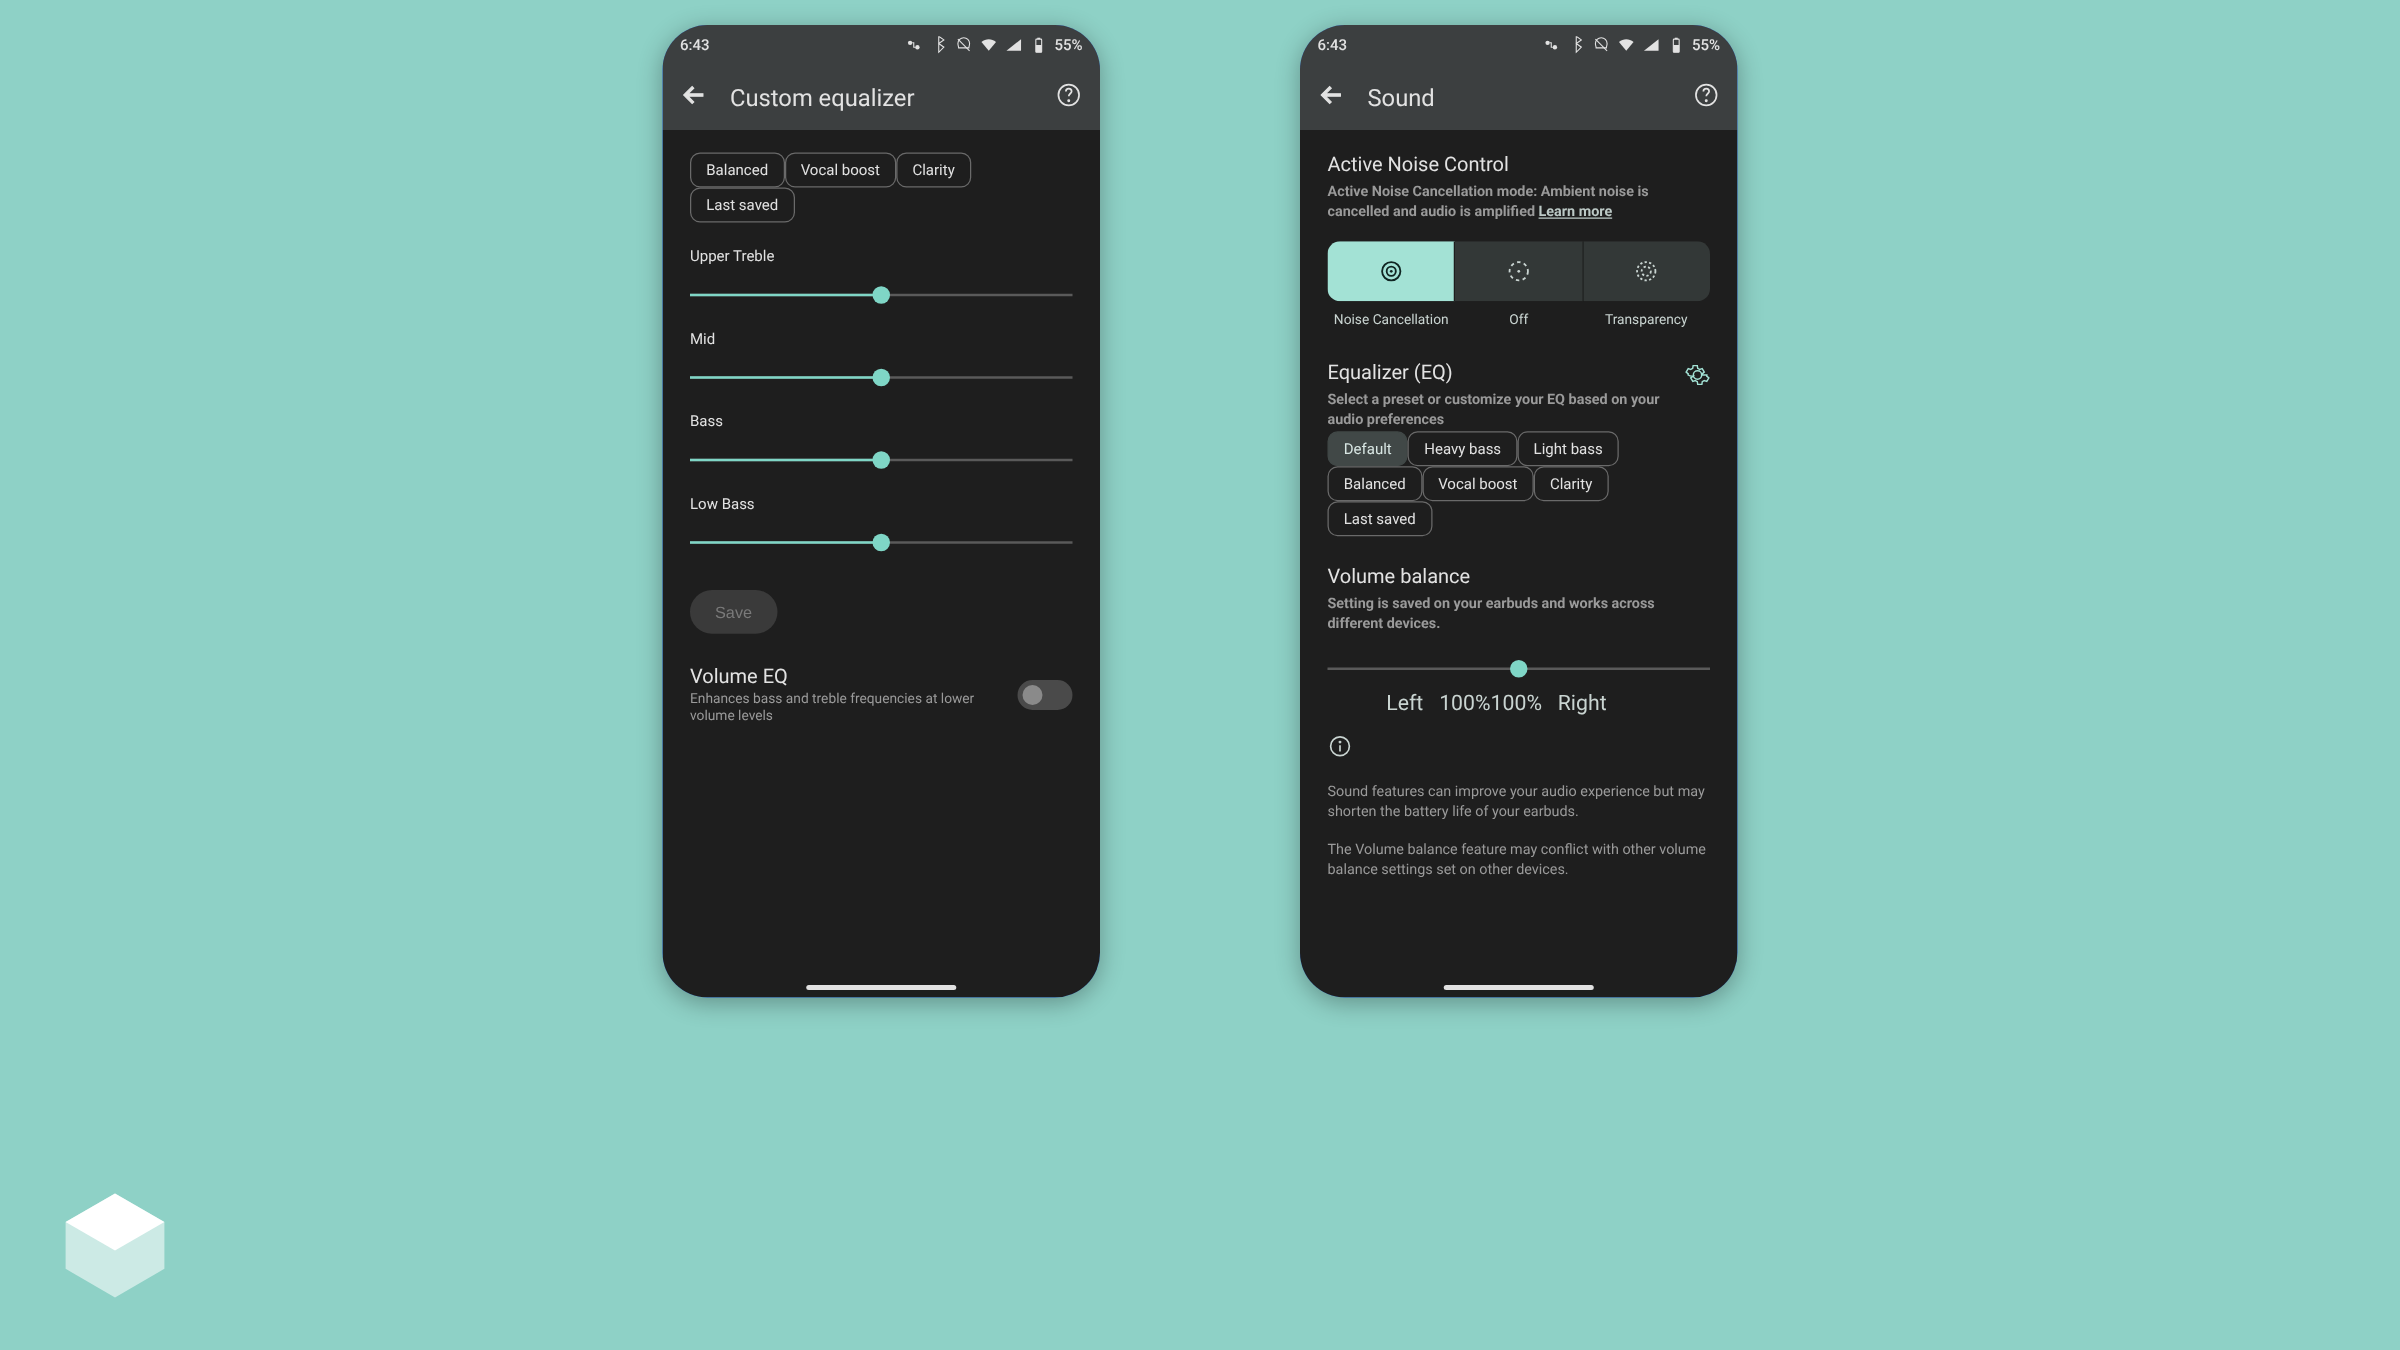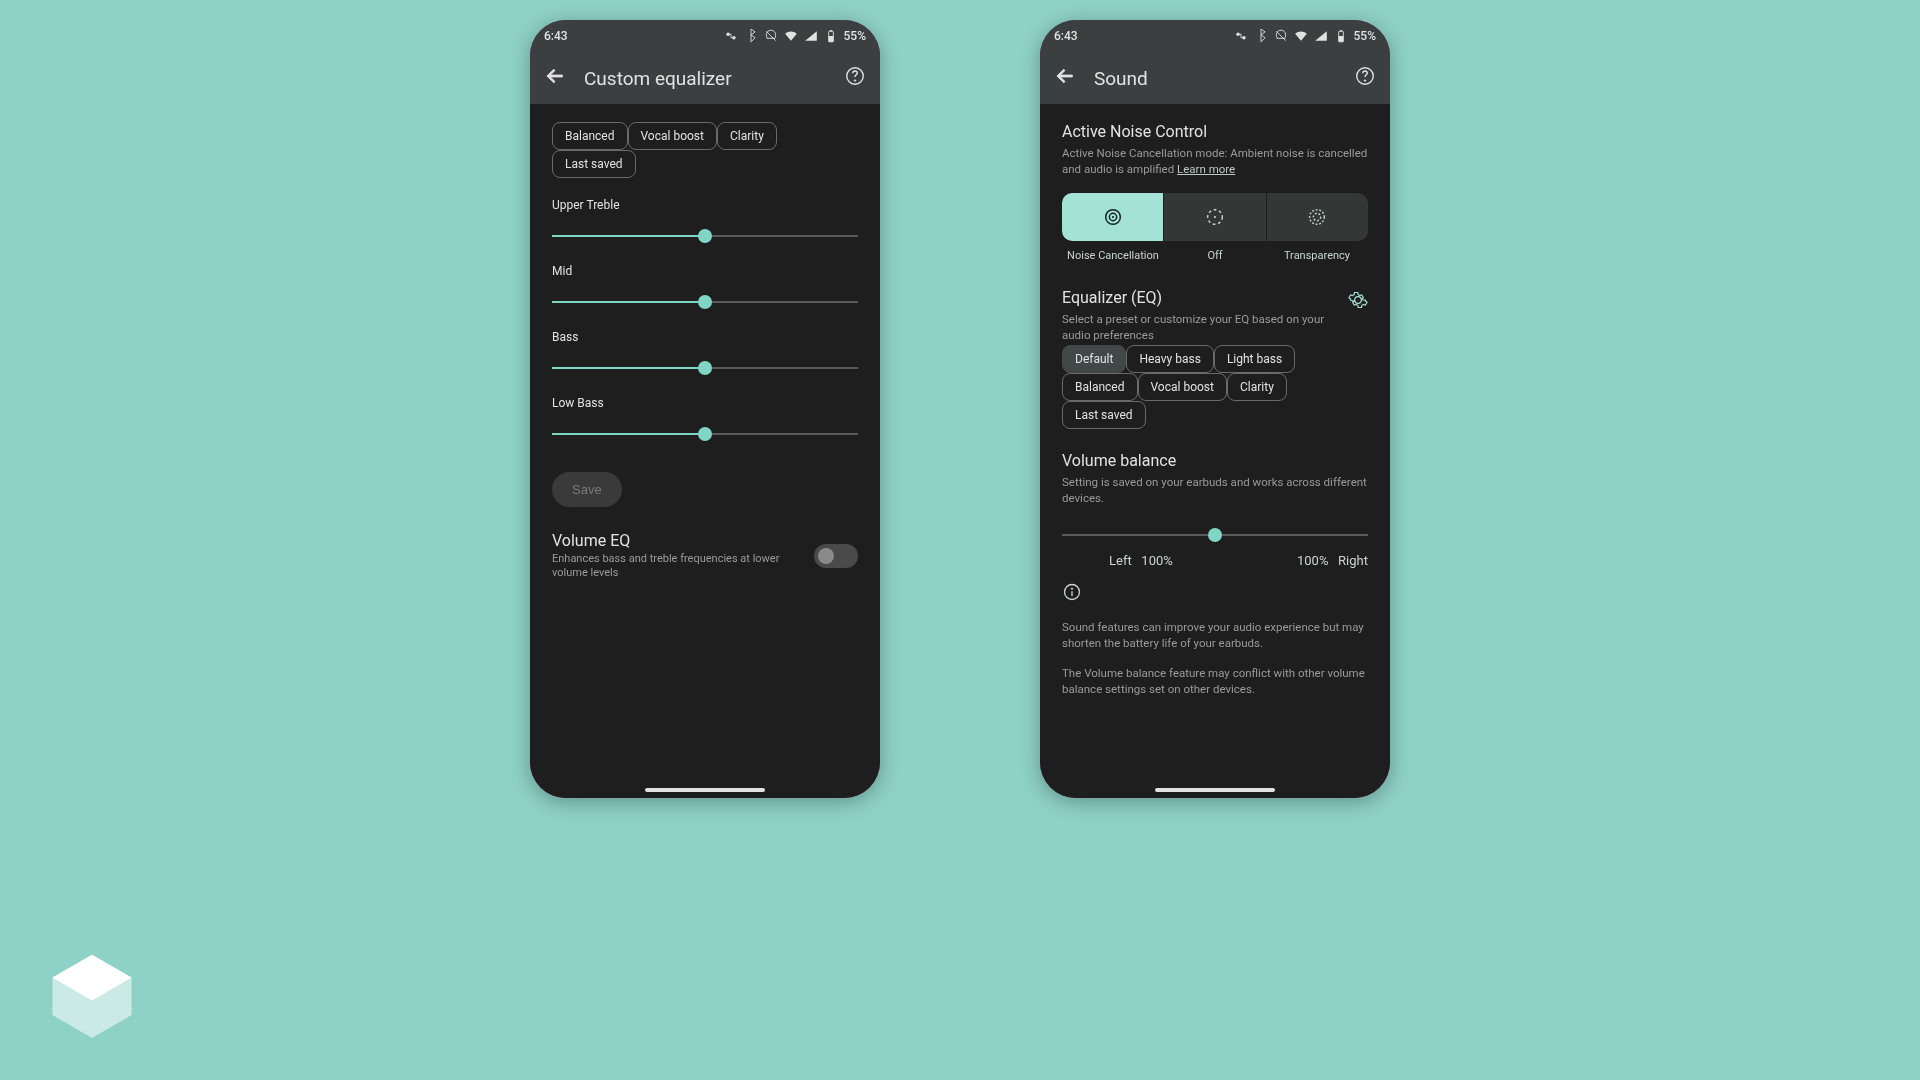--- a/index.html
+++ b/index.html
@@ -12,21 +12,21 @@
   }
   .phones {
     display: flex;
     justify-content: center;
     gap: 160px;
     padding-top: 20px;
   }
   .phone {
     width: 350px;
     height: 778px;
-    background: #701a75;
+    background: #3b82f6;
     border-radius: 36px;
     overflow: hidden;
     position: relative;
     box-shadow: 0 4px 20px rgba(0,0,0,0.3);
     display: flex;
     flex-direction: column;
   }
   .statusbar {
     height: 32px;
     background: #3c3f40;
@@ -109,21 +109,21 @@
   .switch {
     width: 44px; height: 24px; background: #4a4a4a; border-radius: 12px;
     position: relative;
   }
   .switch .knob {
     position: absolute; left: 4px; top: 4px;
     width: 16px; height: 16px; border-radius: 50%; background: #8a8a8a;
   }
 
   .section-title { font-size: 16px; color: #e2e2e2; margin-bottom: 4px; }
-  .section-sub { font-size: 11.5px; color: #9a9a9a; line-height: 1.4; }
+  .section-sub { font-size: 11.5px; color: #9a9a9a; line-height: 1.4; font-weight: bold; }
   .section-sub a { color: #bcc9c6; text-decoration: underline; }
 
   .anc-seg {
     display: flex; margin-top: 16px;
     border-radius: 10px; overflow: hidden;
   }
   .anc-seg .seg {
     flex: 1; height: 48px;
     display: flex; align-items: center; justify-content: center;
     background: #333837;
@@ -136,21 +136,21 @@
   .anc-labels {
     display: flex; margin-top: 8px; font-size: 11px; color: #c9d4d1;
   }
   .anc-labels div { flex: 1; text-align: center; }
 
   .eq-header { display: flex; align-items: flex-start; margin-top: 26px; }
   .eq-header .txt { flex: 1; }
   .eq-header svg { fill: #a3e2d5; width: 20px; height: 20px; margin-top: 2px; }
 
   .vb { margin-top: 22px; }
-  .vb-lr { display: flex; justify-content: space-between; margin-top: 10px; font-size: 13px; color: #c9d4d1; padding-left: 47px; }
+  .vb-lr { display: flex; margin-top: 10px; font-size: 17px; color: #c9d4d1; padding-left: 47px; }
   .info-icon { margin-top: 14px; }
   .info-icon svg { width: 20px; height: 20px; stroke: #c9d4d1; fill: none; }
   .note { font-size: 11.5px; color: #9a9a9a; line-height: 1.4; margin-top: 14px; }
 
   .homebar {
     position: absolute; bottom: 6px; left: 50%; transform: translateX(-50%);
     width: 120px; height: 4px; border-radius: 2px; background: #e2e2e2;
   }
 
   .logo {

